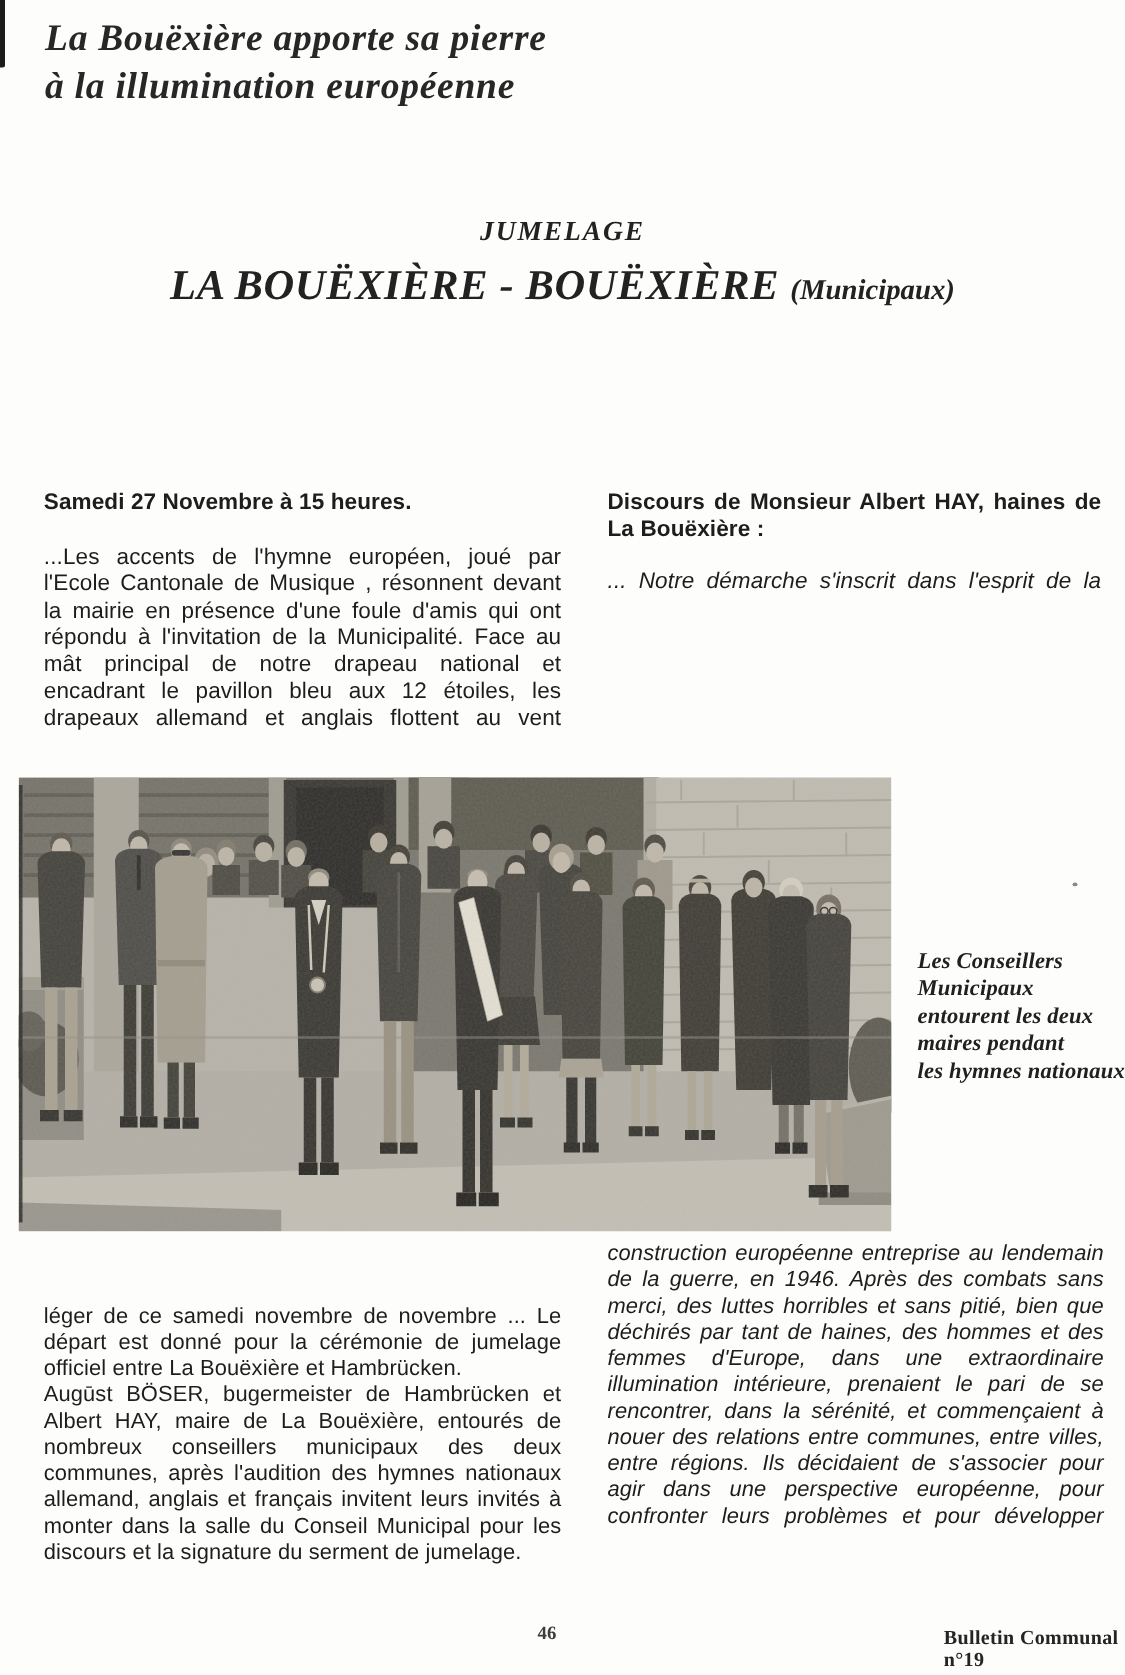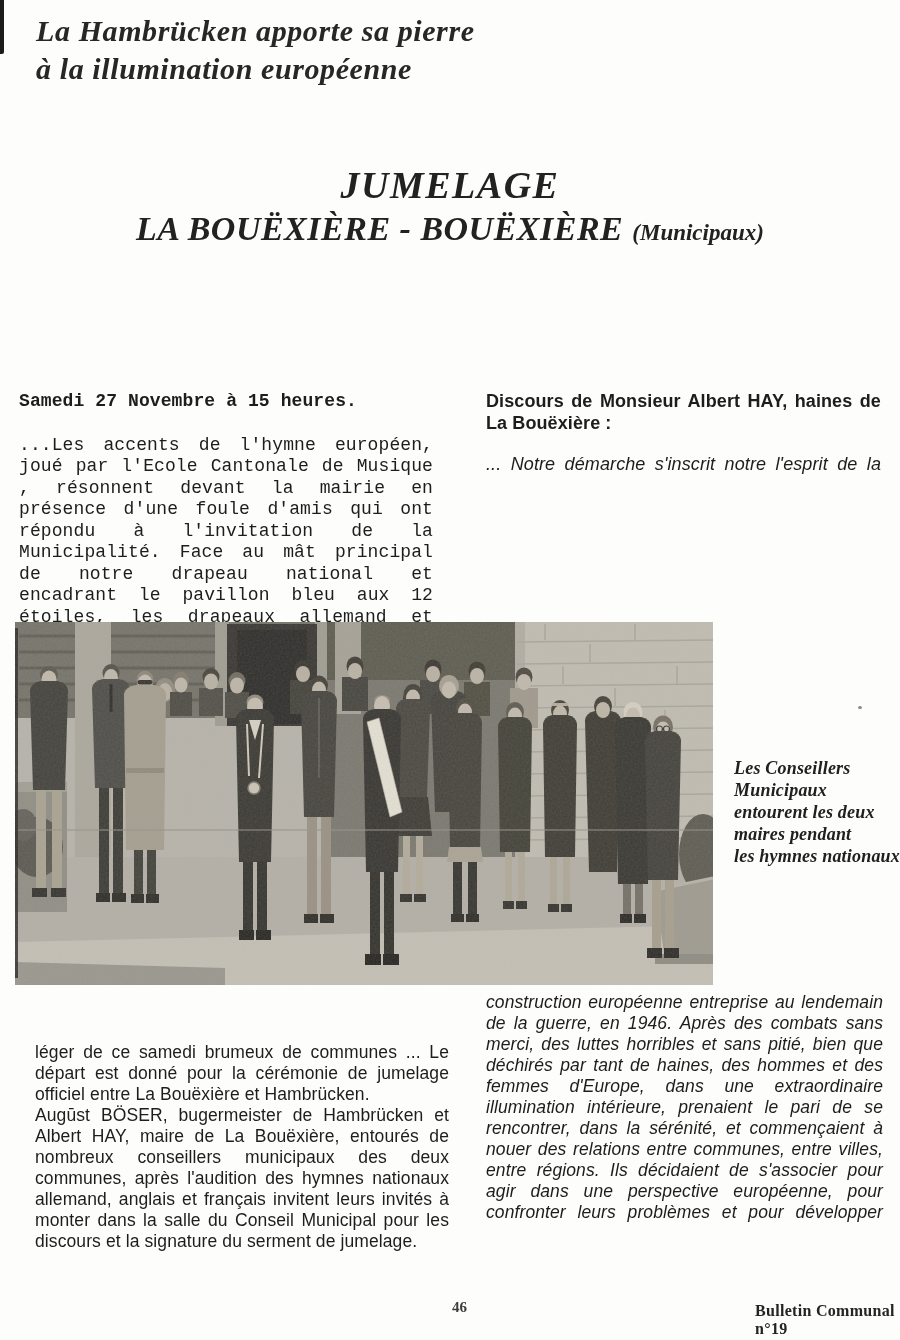--- a/index.html
+++ b/index.html
@@ -9,83 +9,83 @@
   
   .edge-mark{position:absolute;left:0;top:0;width:4px;height:54px;background:#1c1c1a;border-radius:0 0 2px 0;}
   .speck{position:absolute;left:858px;top:706px;width:4px;height:3px;background:#8a8a84;border-radius:50%;}
 
   
   .article-title{position:absolute;left:36px;top:12px;
     font-family:"Liberation Serif","DejaVu Serif",serif;font-style:italic;font-weight:700;
     font-size:30px;line-height:38px;letter-spacing:.6px;color:#272727;}
   .main-heading{position:absolute;left:0;top:164px;width:900px;text-align:center;
     font-family:"Liberation Serif","DejaVu Serif",serif;font-style:italic;font-weight:700;color:#222;}
-  .main-heading .h1{font-size:38px;line-height:42px;letter-spacing:1.5px;}
+  .main-heading .h1{font-size:22px;line-height:42px;letter-spacing:1.5px;}
   .main-heading .h2{font-size:34px;line-height:46px;letter-spacing:.5px;}
   .main-heading .suffix{font-size:23px;letter-spacing:0;}
 
   
   .sans{font-family:"Liberation Sans","DejaVu Sans",sans-serif;color:#1d1d1d;}
   .col{position:absolute;}
   .col p{margin:0;}
-  .col-tl{left:19px;top:391px;width:414px;font-family:Liberation Mono, monospace;}
+  .col-tl{left:35px;top:391px;width:414px;}
   .col-tr{left:486px;top:391px;width:395px;}
   .col-bl{left:35px;top:1042px;width:414px;}
   .col-br{left:486px;top:992px;width:397px;}
   .t18{font-size:18px;line-height:21.5px;letter-spacing:.1px;text-align:justify;}
   .t17{font-size:17.5px;line-height:21px;letter-spacing:.1px;text-align:justify;}
   .bold{font-weight:700;}
   .ital{font-style:italic;}
   .jlast{text-align-last:justify;}
   .mb22{margin-bottom:22px !important;}
   .mb20{margin-bottom:20px !important;}
 
   
   .photo-wrap{position:absolute;left:15px;top:622px;width:698px;height:363px;}
   .photo-wrap svg{display:block;}
 
   .photo-caption{position:absolute;left:734px;top:757px;width:170px;
     font-family:"Liberation Serif","DejaVu Serif",serif;font-style:italic;font-weight:700;
     font-size:18px;line-height:22px;color:#20201f;letter-spacing:.2px;}
 
   
-  .page-number{position:absolute;left:452px;top:1299px;
+  .page-number{position:absolute;left:430px;top:1299px;
     font-family:"Liberation Serif","DejaVu Serif",serif;font-weight:700;font-size:15px;color:#3c3c3c;}
   .bulletin-ref{position:absolute;left:755px;top:1302px;
     font-family:"Liberation Serif","DejaVu Serif",serif;font-weight:700;font-size:16px;
     letter-spacing:.3px;color:#242424;}
 </style>
 </head>
 <body>
 
 <div class="page">
 
   <div class="edge-mark"></div>
 
   <div class="article-title">
-    <div>La Hambrücken apporte sa pierre</div>
+    <div>La Bouëxière apporte sa pierre</div>
     <div>à la illumination européenne</div>
   </div>
 
   <div class="main-heading">
     <div class="h1">JUMELAGE</div>
     <div class="h2">
       <span>LA BOUËXIÈRE - BOUËXIÈRE</span>
       <span class="suffix">(Municipaux)</span>
     </div>
   </div>
 
   <div class="col col-tl sans">
     <p class="t18 bold mb22">Samedi 27 Novembre à 15 heures.</p>
     <p class="t18 jlast">...Les accents de l'hymne européen, joué par l'Ecole Cantonale de Musique , résonnent devant la mairie en présence d'une foule d'amis qui ont répondu à l'invitation de la Municipalité. Face au mât principal de notre drapeau national et encadrant le pavillon bleu aux 12 étoiles, les drapeaux allemand et anglais flottent au vent</p>
   </div>
 
   <div class="col col-tr sans">
     <p class="t18 bold mb20">Discours de Monsieur Albert HAY, haines de La Bouëxière :</p>
-    <p class="t18 ital jlast">... Notre démarche s'inscrit notre l'esprit de la</p>
+    <p class="t18 ital jlast">... Notre démarche s'inscrit dans l'esprit de la</p>
   </div>
 
   <div class="photo-wrap">
     <svg width="698" height="363" viewBox="0 0 698 363" xmlns="http://www.w3.org/2000/svg">
       <defs>
         <filter id="grain" x="0" y="0" width="100%" height="100%">
           <feTurbulence type="fractalNoise" baseFrequency="0.55" numOctaves="2" stitchTiles="stitch"></feTurbulence>
           <feColorMatrix type="matrix" values="0 0 0 0 0.45  0 0 0 0 0.44  0 0 0 0 0.40  0 0 0 0.35 0"></feColorMatrix>
         </filter>
       </defs>
@@ -341,21 +341,21 @@
 
   <div class="photo-caption">
     <div>Les Conseillers</div>
     <div>Municipaux</div>
     <div>entourent les deux</div>
     <div>maires pendant</div>
     <div>les hymnes nationaux</div>
   </div>
 
   <div class="col col-bl sans">
-    <p class="t17">léger de ce samedi brumeux de communes ... Le départ est donné pour la cérémonie de jumelage officiel entre La Bouëxière et Hambrücken.</p>
+    <p class="t17">léger de ce samedi novembre de novembre ... Le départ est donné pour la cérémonie de jumelage officiel entre La Bouëxière et Hambrücken.</p>
     <p class="t17">Augūst BÖSER, bugermeister de Hambrücken et Albert HAY, maire de La Bouëxière, entourés de nombreux conseillers municipaux des deux communes, après l'audition des hymnes nationaux allemand, anglais et français invitent leurs invités à monter dans la salle du Conseil Municipal pour les discours et la signature du serment de jumelage.</p>
   </div>
 
   <div class="col col-br sans">
     <p class="t17 ital jlast">construction européenne entreprise au lendemain de la guerre, en 1946. Après des combats sans merci, des luttes horribles et sans pitié, bien que déchirés par tant de haines, des hommes et des femmes d'Europe, dans une extraordinaire illumination intérieure, prenaient le pari de se rencontrer, dans la sérénité, et commençaient à nouer des relations entre communes, entre villes, entre régions. Ils décidaient de s'associer pour agir dans une perspective européenne, pour confronter leurs problèmes et pour développer</p>
   </div>
 
   <div class="speck"></div>
 
   <div class="page-number">46</div>

